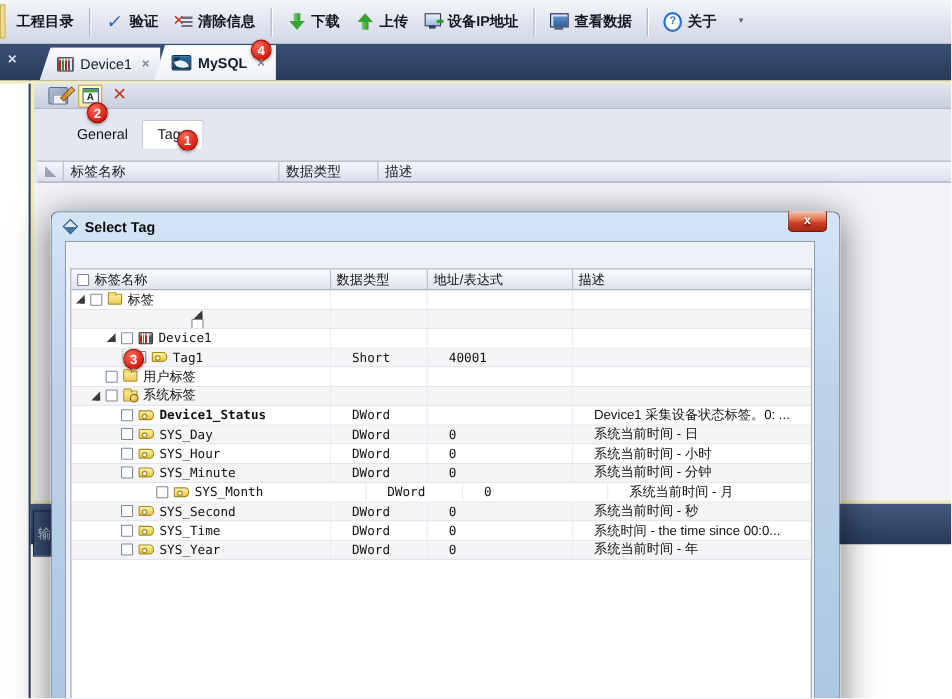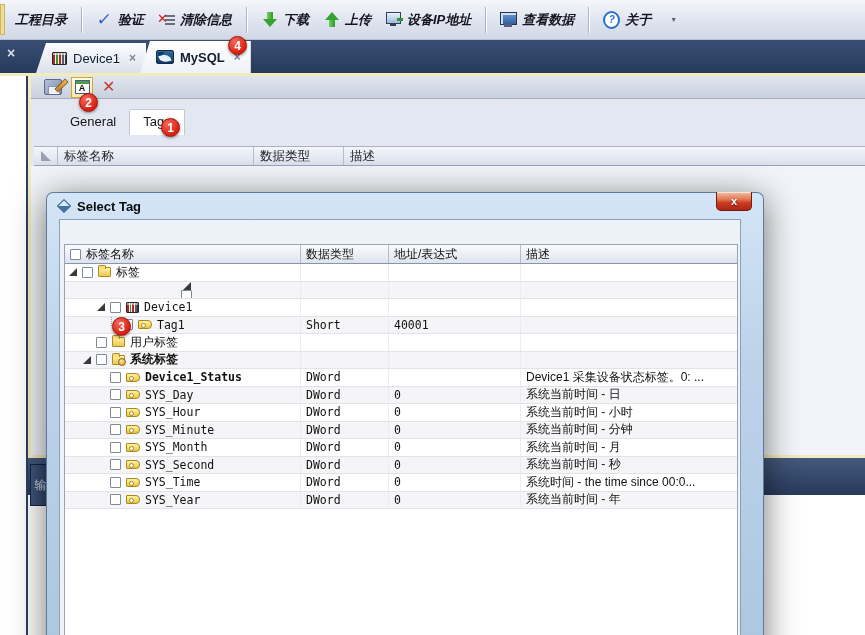--- a/index.html
+++ b/index.html
@@ -113,21 +113,21 @@
     text-shadow:0 1px 2px rgba(0,0,0,.6);box-shadow:inset 0 1px 0 rgba(255,255,255,.6);cursor:default;}
   .dlg-content{position:absolute;left:12px;right:22px;top:26px;bottom:0;background:#edf1f8;
     border:1px solid #90a0b4;border-bottom:none;}
   .dtable{position:absolute;left:4px;right:2px;top:24px;bottom:0;background:#fff;border:1px solid #98a2b2;border-bottom:none;
     overflow:hidden;font-size:12px;color:#111;}
   .dhead{display:flex;height:19px;background:linear-gradient(#fafbfd,#dde3ee);border-bottom:1px solid #8a94a6;}
   .dhead .hcell{display:flex;align-items:center;gap:5px;padding:0 5px;border-right:1px solid #b4bcca;}
   .c1{width:236px;} .c2{width:88px;} .c3{width:132px;} .c4{flex:1;border-right:none !important;}
   .drow{display:flex;height:17.5px;border-bottom:1px solid #e2e3e8;background:#fff;}
   .drow.shaded{background:#f5f5f7;}
-  .dcell{display:flex;align-items:center;padding:0 5px;border-right:1px solid #ececf1;height:100%;overflow:hidden;white-space:nowrap;}
+  .dcell{display:flex;align-items:center;padding:0 19px;border-right:1px solid #ececf1;height:100%;overflow:hidden;white-space:nowrap;}
   .mono{font-family:"DejaVu Sans Mono","Liberation Mono",monospace;font-size:11.5px;}
   .cb{width:11px;height:11px;flex:none;border:1px solid #7f8a98;background:#fff;border-radius:1px;margin-right:5px;}
   .exp{width:0;height:0;flex:none;border-top:4px solid transparent;border-left:4px solid transparent;
     border-bottom:4px solid #3a3a3a;border-right:4px solid #3a3a3a;margin-right:5px;}
   .exp-sp{width:8px;flex:none;margin-right:5px;}
   .conn{width:7px;height:9px;flex:none;border-left:1px dotted #9aa;border-bottom:1px dotted #9aa;margin:-7px 4px 0 0;}
   .ric{position:relative;flex:none;margin-right:5px;}
   .ric-folder,.ric-folder-sys{width:13px;height:10px;background:linear-gradient(#fdf0a2,#ecc84e);border:1px solid #ad8a26;border-radius:1px;}
   .ric-folder::before,.ric-folder-sys::before{content:"";position:absolute;left:-1px;top:-3px;width:6px;height:3px;
     background:#f7dc78;border:1px solid #ad8a26;border-bottom:none;border-radius:2px 2px 0 0;}
@@ -150,21 +150,21 @@
     display:flex;align-items:center;justify-content:center;box-shadow:0 1px 3px rgba(0,0,0,.45);}
   .watermark{position:absolute;right:8px;top:637px;z-index:31;font-size:16px;color:#c9c9c9;letter-spacing:.5px;}
 </style>
 </head>
 <body>
 
 <div class="screen">
 
   <div class="top-toolbar">
     <span class="yellow-nub"></span>
-    <span style="display:flex;font-style:italic;">
+    <span style="display:flex;">
         <span class="tbtn">
           <span>工程目录</span>
         </span>
         <span class="tsep"></span>
         <span class="tbtn">
           <span class="tico tico-check"></span>
           <span>验证</span>
         </span>
         <span class="tbtn">
           <span class="tico tico-clear"></span>
@@ -315,21 +315,21 @@
                 <span class="exp-sp"></span>
                 <span class="cb"></span>
                 <span class="ric ric-folder"></span>
                 <span class="rname">用户标签</span>
               </div>
               <div class="dcell c2"></div>
               <div class="dcell c3"></div>
               <div class="dcell c4"></div>
             </div>
             <div class="drow shaded">
-              <div class="dcell c1" style="padding-left: 18px; font-weight: bold;">
+              <div class="dcell c1" style="padding-left: 18px;">
                 <span class="exp"></span>
                 <span class="cb"></span>
                 <span class="ric ric-folder-sys"></span>
                 <span class="rname">系统标签</span>
               </div>
               <div class="dcell c2"></div>
               <div class="dcell c3"></div>
               <div class="dcell c4"></div>
             </div>
             <div class="drow">
@@ -370,21 +370,21 @@
                 <span class="exp-sp"></span>
                 <span class="cb"></span>
                 <span class="ric ric-tag"></span>
                 <span class="rname mono">SYS_Minute</span>
               </div>
               <div class="dcell c2 mono">DWord</div>
               <div class="dcell c3 mono">0</div>
               <div class="dcell c4">系统当前时间 - 分钟</div>
             </div>
             <div class="drow">
-              <div class="dcell c1" style="padding-left: 32px;">
+              <div class="dcell c1" style="padding-left: 32px; margin-left: 32px;">
                 <span class="exp-sp"></span>
                 <span class="cb"></span>
                 <span class="ric ric-tag"></span>
                 <span class="rname mono">SYS_Month</span>
               </div>
               <div class="dcell c2 mono">DWord</div>
               <div class="dcell c3 mono">0</div>
               <div class="dcell c4">系统当前时间 - 月</div>
             </div>
             <div class="drow shaded">

